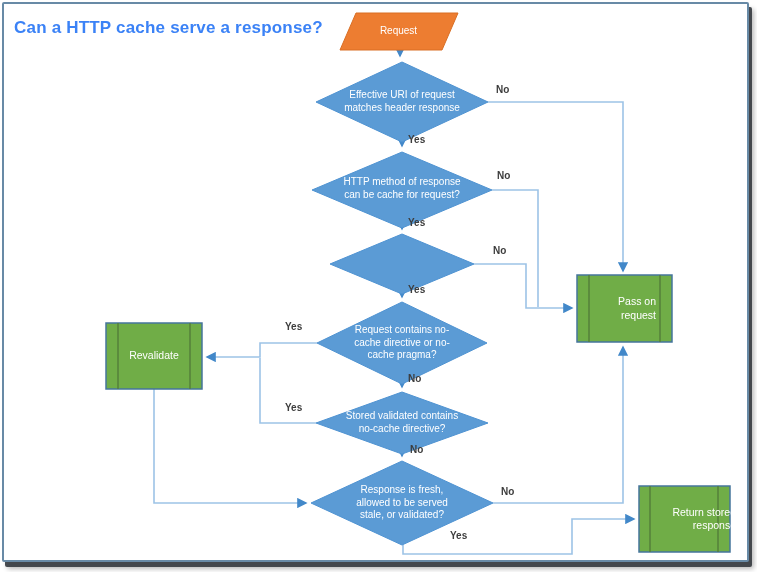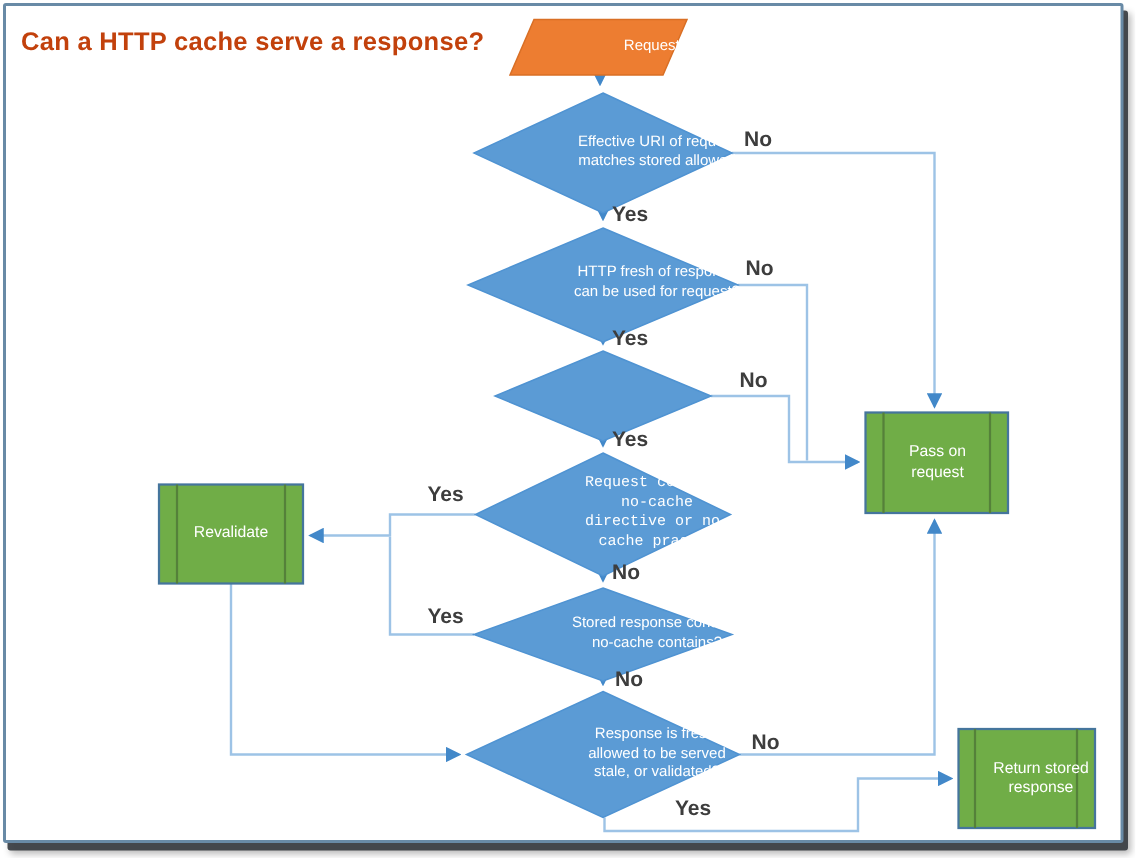--- a/index.html
+++ b/index.html
@@ -9,28 +9,28 @@
   }
   .page{
     position:absolute;left:2px;top:2px;width:743px;height:556px;
     background:#fff;border:2px solid #688aa6;border-radius:2px;
     box-shadow:3px 5px 0 rgba(56,61,66,0.92), 5px 7px 5px rgba(0,0,0,0.28);
   }
   svg.layer{position:absolute;left:0;top:0;z-index:2;}
   .edge{fill:none;stroke:#9dc3e6;stroke-width:1.6;}
   .txt{position:absolute;z-index:3;display:flex;align-items:center;justify-content:center;
        text-align:center;color:#ffffff;line-height:1.28;}
-  .node-txt{font-size:10px;margin-left:36px;}
-  .proc-txt{font-size:10.5px;}
+  .node-txt{font-size:10px;}
+  .proc-txt{font-size:10.5px;text-align:right;}
   .title{
     position:absolute;z-index:3;left:14px;top:18px;
-    font-size:17px;font-weight:700;color:#c2410c;letter-spacing:0.2px;
+    font-size:17px;font-weight:700;color:#3b82f6;letter-spacing:0.2px;
   }
   .elabel{
-    position:absolute;z-index:4;font-size:14px;font-weight:700;color:#3d3d3d;
+    position:absolute;z-index:4;font-size:10px;font-weight:700;color:#3d3d3d;
   }
 </style>
 </head>
 <body>
 
 <div class="canvas">
   <div class="page"></div>
 
   <div class="title">Can a HTTP cache serve a response?</div>
 
@@ -77,24 +77,24 @@
     </g>
     <g>
       <rect x="639" y="486" width="91" height="66" stroke="#45759c" stroke-width="1.5" fill="#70ad47"></rect>
       <line x1="650" y1="486" x2="650" y2="552" stroke="#55813a" stroke-width="1.5"></line>
       <line x1="718" y1="486" x2="718" y2="552" stroke="#55813a" stroke-width="1.5"></line>
     </g>
   </svg>
 
   <div class="txt node-txt" style="left:340px;top:13px;width:117px;height:37px;">Request</div>
 
-  <div class="txt node-txt" style="left:343px;top:74px;width:118px;height:56px;">Effective URI of request matches stored allowed</div>
-  <div class="txt node-txt" style="left:341px;top:161px;width:122px;height:56px;">HTTP fresh of response can be used for request?</div>
-  <div class="txt node-txt" style="left:354px;top:305px;width:96px;height:76px;font-family:Liberation Mono, monospace;">Request contains no-cache directive or no-cache pragma?</div>
-  <div class="txt node-txt" style="left:342px;top:399px;width:120px;height:48px;">Stored response contains no-cache contains?</div>
+  <div class="txt node-txt" style="left:343px;top:74px;width:118px;height:56px;">Effective URI of request matches header response</div>
+  <div class="txt node-txt" style="left:341px;top:161px;width:122px;height:56px;">HTTP method of response can be cache for request?</div>
+  <div class="txt node-txt" style="left:354px;top:305px;width:96px;height:76px;">Request contains no-cache directive or no-cache pragma?</div>
+  <div class="txt node-txt" style="left:342px;top:399px;width:120px;height:48px;">Stored validated contains no-cache directive?</div>
   <div class="txt proc-txt" style="left:118px;top:323px;width:72px;height:66px;">Revalidate</div>
 
   <div class="txt node-txt" style="left:347px;top:471px;width:110px;height:64px;">Response is fresh, allowed to be served stale, or validated?</div>
   <div class="txt proc-txt" style="left:594px;top:275px;width:62px;height:67px;">Pass on request</div>
   <div class="txt proc-txt" style="left:652px;top:486px;width:84px;height:66px;">Return stored response</div>
 
   <div class="elabel" style="left:408px;top:134px;">Yes</div>
   <div class="elabel" style="left:496px;top:84px;">No</div>
   <div class="elabel" style="left:408px;top:217px;">Yes</div>
   <div class="elabel" style="left:497px;top:170px;">No</div>

